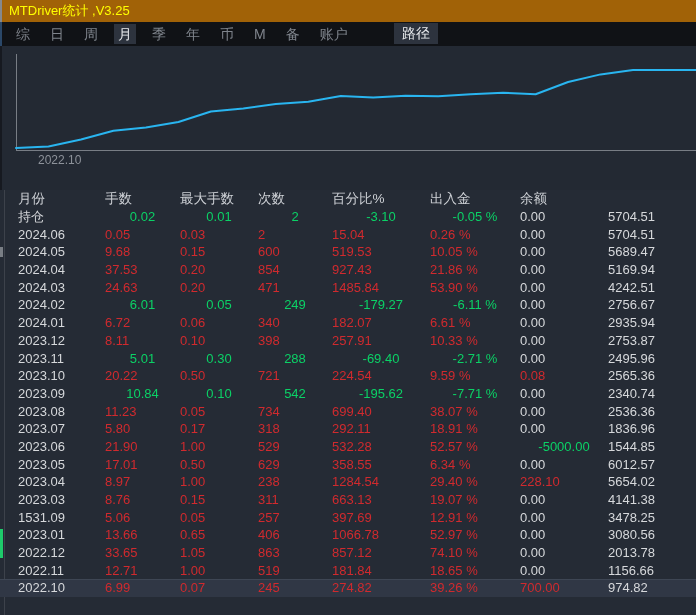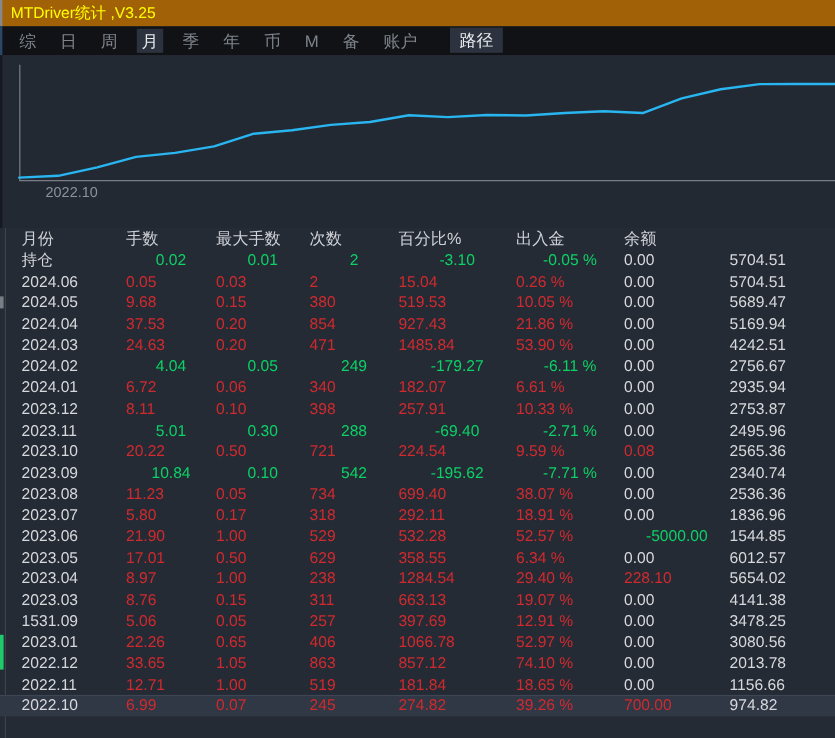--- a/index.html
+++ b/index.html
@@ -8,21 +8,21 @@
     -webkit-font-smoothing:antialiased;}
   
   .titlebar{height:22px;background:#a16207;border-left:2px solid #85888d;
     display:flex;align-items:center;}
   .titlebar .title{color:#ffff00;font-size:13px;padding-left:7px;white-space:pre;}
   
   .menubar{position:relative;height:24px;background:#101216;border-left:2px solid #2a4768;
     display:flex;align-items:center;gap:12px;padding-left:10px;}
   .menu-item{color:#7f848c;font-size:14px;padding:1px 4px;line-height:18px;cursor:default;}
   .menu-item.active{background:#2d333e;color:#e9ebee;}
-  .path-button{position:absolute;left:373px;top:1px;background:#2d333e;color:#e9ebee;
+  .path-button{position:absolute;left:392px;top:1px;background:#2d333e;color:#e9ebee;
     font-size:14px;padding:2px 8px;line-height:17px;}
   
   .chart-panel{position:relative;height:144px;background:#232933;border-left:2px solid #161920;}
   .chart-panel svg{position:absolute;left:-2px;top:0;}
   .x-label{position:absolute;left:36px;top:107px;color:#8d929a;font-size:12px;}
   
   .table{position:absolute;top:190px;left:0;right:0;bottom:0;background:#252b35;
     display:flex;flex-direction:column;}
   .table-leftline{position:absolute;left:4px;top:0;bottom:0;width:1px;background:#3d424b;}
   .scroll-tick{position:absolute;left:0;top:57px;width:3px;height:10px;background:#8f939a;opacity:.8;}
@@ -102,21 +102,21 @@
           <span class="cell c-red">2</span>
           <span class="cell c-red">15.04</span>
           <span class="cell c-red">0.26 %</span>
           <span class="cell c-neutral">0.00</span>
           <span class="cell c-neutral">5704.51</span>
         </div>
         <div class="trow ">
           <span class="cell c-neutral">2024.05</span>
           <span class="cell c-red">9.68</span>
           <span class="cell c-red">0.15</span>
-          <span class="cell c-red">380</span>
+          <span class="cell c-red">600</span>
           <span class="cell c-red">519.53</span>
           <span class="cell c-red">10.05 %</span>
           <span class="cell c-neutral">0.00</span>
           <span class="cell c-neutral">5689.47</span>
         </div>
         <div class="trow ">
           <span class="cell c-neutral">2024.04</span>
           <span class="cell c-red">37.53</span>
           <span class="cell c-red">0.20</span>
           <span class="cell c-red">854</span>
@@ -130,21 +130,21 @@
           <span class="cell c-red">24.63</span>
           <span class="cell c-red">0.20</span>
           <span class="cell c-red">471</span>
           <span class="cell c-red">1485.84</span>
           <span class="cell c-red">53.90 %</span>
           <span class="cell c-neutral">0.00</span>
           <span class="cell c-neutral">4242.51</span>
         </div>
         <div class="trow ">
           <span class="cell c-neutral">2024.02</span>
-          <span class="cell c-green">4.04</span>
+          <span class="cell c-green">6.01</span>
           <span class="cell c-green">0.05</span>
           <span class="cell c-green">249</span>
           <span class="cell c-green">-179.27</span>
           <span class="cell c-green">-6.11 %</span>
           <span class="cell c-neutral">0.00</span>
           <span class="cell c-neutral">2756.67</span>
         </div>
         <div class="trow ">
           <span class="cell c-neutral">2024.01</span>
           <span class="cell c-red">6.72</span>
@@ -260,21 +260,21 @@
           <span class="cell c-red">5.06</span>
           <span class="cell c-red">0.05</span>
           <span class="cell c-red">257</span>
           <span class="cell c-red">397.69</span>
           <span class="cell c-red">12.91 %</span>
           <span class="cell c-neutral">0.00</span>
           <span class="cell c-neutral">3478.25</span>
         </div>
         <div class="trow ">
           <span class="cell c-neutral">2023.01</span>
-          <span class="cell c-red">22.26</span>
+          <span class="cell c-red">13.66</span>
           <span class="cell c-red">0.65</span>
           <span class="cell c-red">406</span>
           <span class="cell c-red">1066.78</span>
           <span class="cell c-red">52.97 %</span>
           <span class="cell c-neutral">0.00</span>
           <span class="cell c-neutral">3080.56</span>
         </div>
         <div class="trow ">
           <span class="cell c-neutral">2022.12</span>
           <span class="cell c-red">33.65</span>

